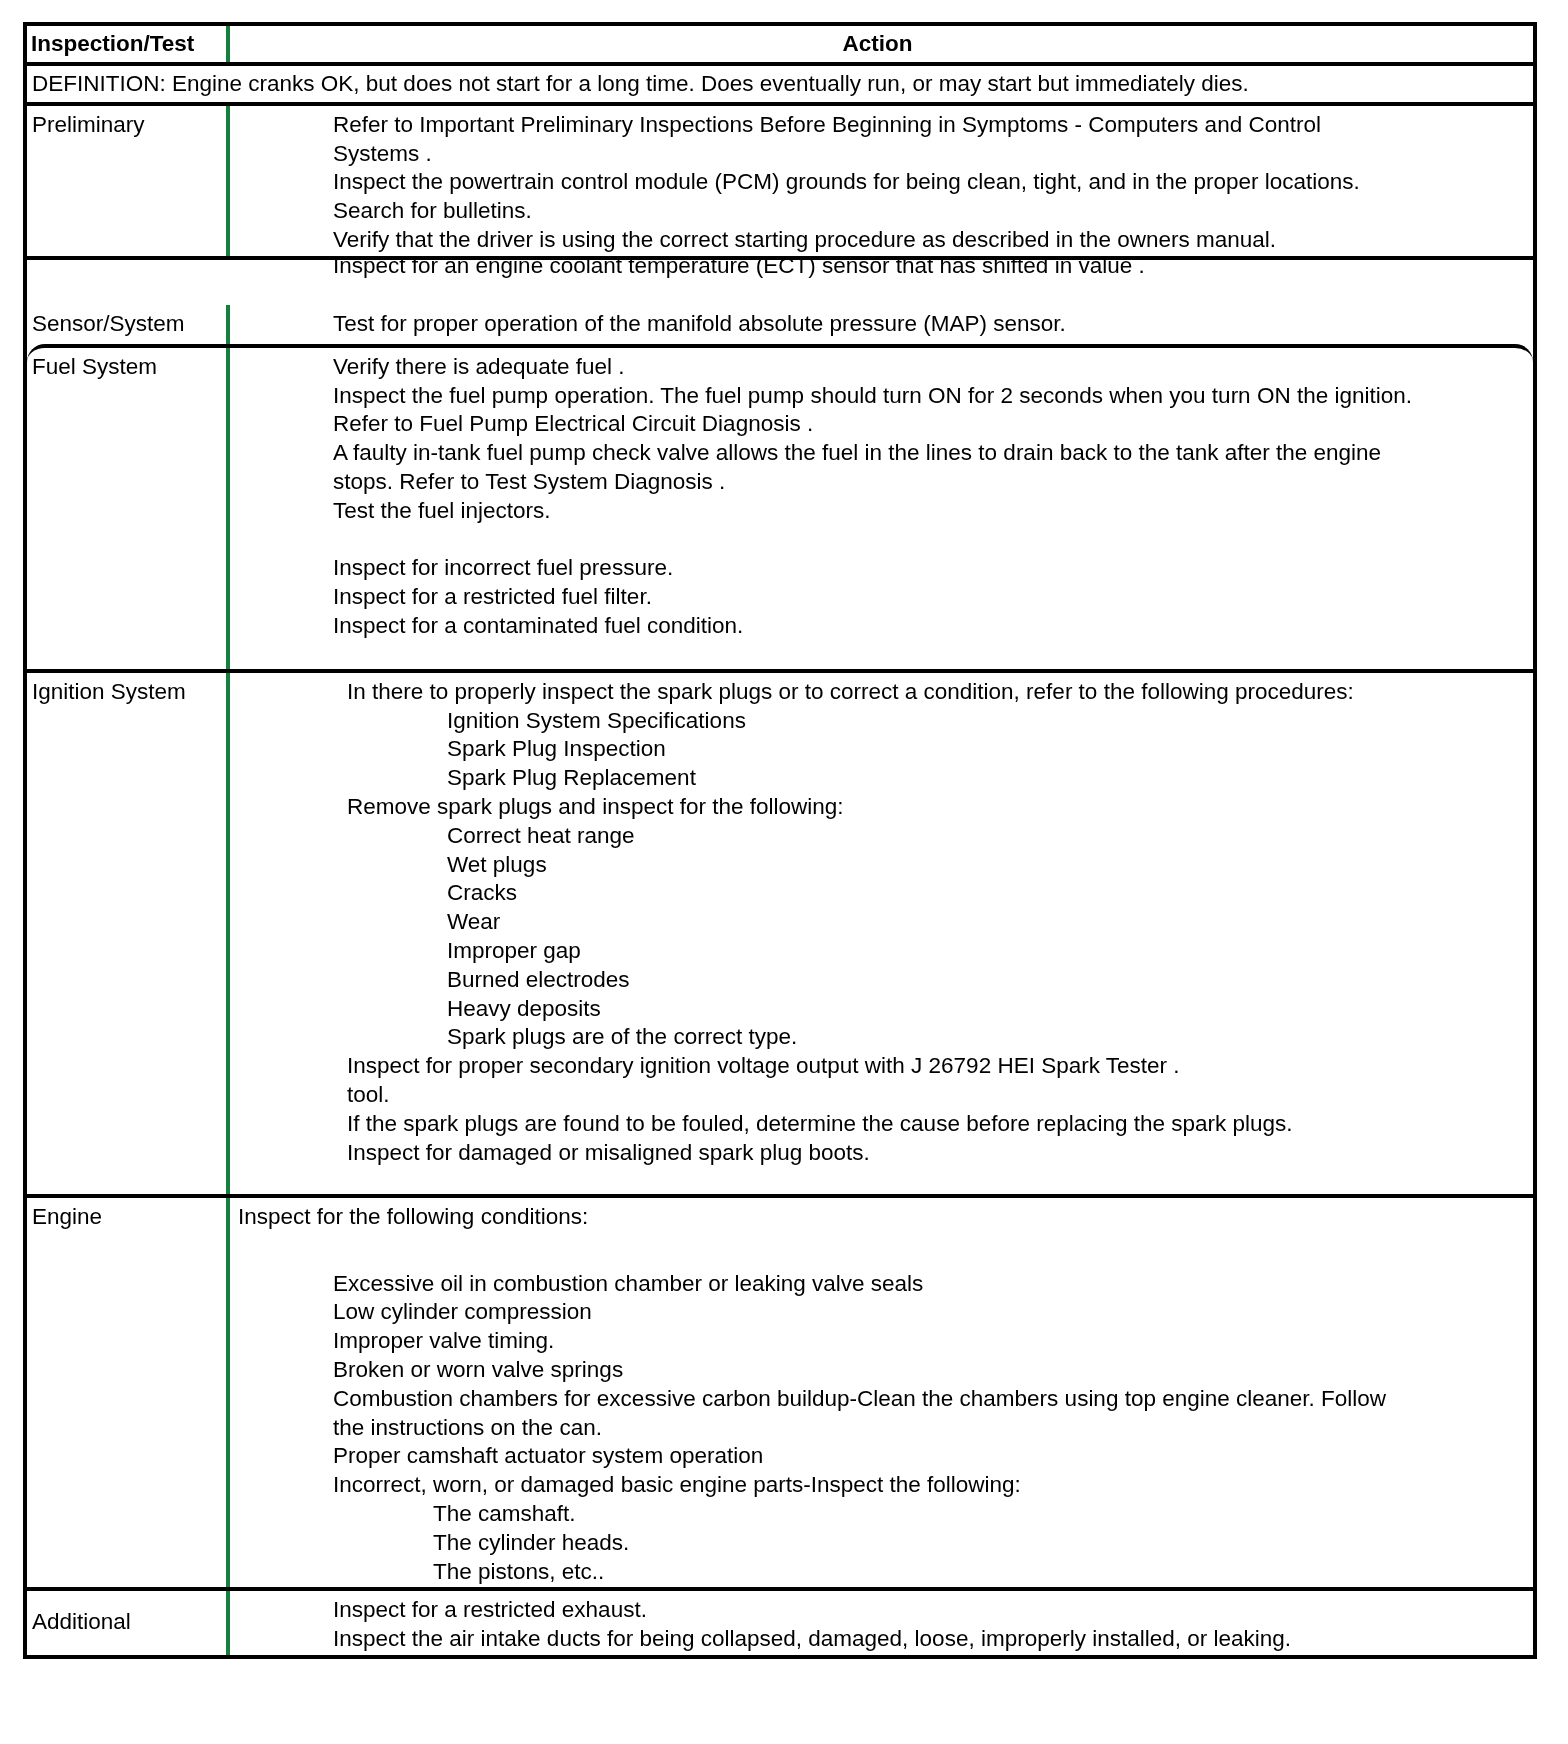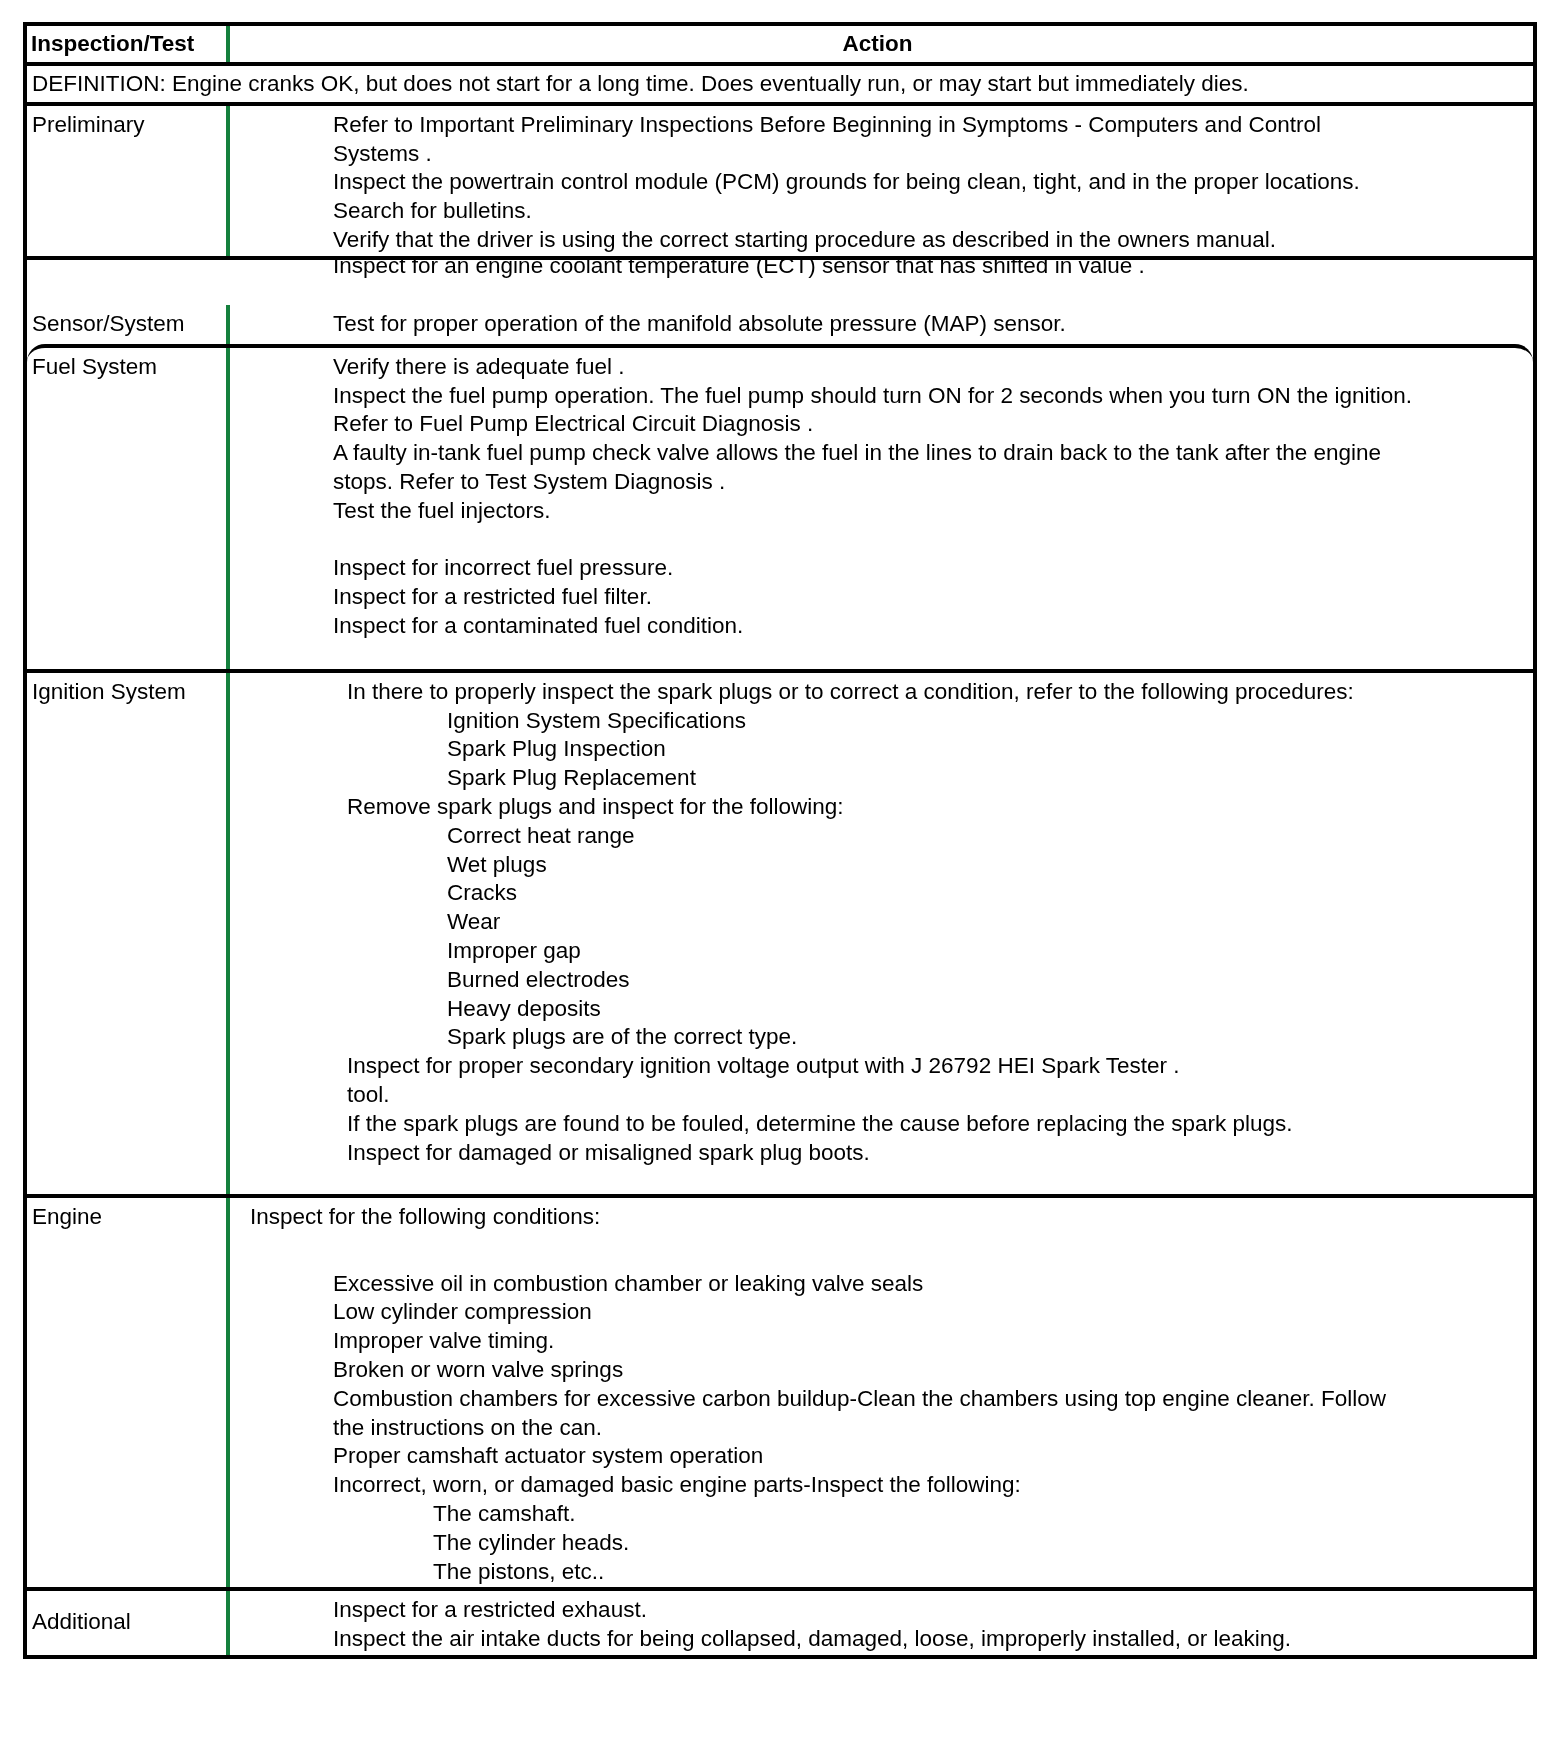--- a/index.html
+++ b/index.html
@@ -9,21 +9,21 @@
   .row:first-child { border-top: none; }
   .c1 { width: 194px; border-right: 4px solid #15803d; box-sizing: content-box; padding: 0 0 0 5px; font-size: 22.5px; line-height: 28.8px; }
   .c2 { flex: 1; font-size: 22.5px; line-height: 28.8px; padding: 0 8px 0 0; }
   .hdr .c1, .hdr .c2 { font-weight: bold; font-size: 22.5px; line-height: 34px; padding-top: 1px; padding-bottom: 1px; }
   .hdr .c1 { padding-left: 4px; width: 195px; }
   .hdr .c2 { text-align: center; }
   .def { padding: 4px 5px 3px 5px; font-size: 22.5px; line-height: 28.8px; }
   .line { display: block; white-space: pre; min-height: 28.8px; }
   .ind1 { padding-left: 103px; }
   .ind2 { padding-left: 203px; }
-  .ind0 { padding-left: 20px; }
+  .ind0 { padding-left: 8px; }
   .cell-pad { padding-top: 5px; padding-bottom: 5px; }
   .r-prelim { height: 154px; }
   .r-sensor { height: 88px; align-items: flex-end; }
   .r-fuel { height: 325px; border-radius: 18px; }
   .r-ign { height: 525px; gap: 14px; }
   .r-eng { height: 393px; }
   .r-add { height: 68px; }
   .r-add .c1 { display: flex; align-items: center; }
 </style>
 </head>

